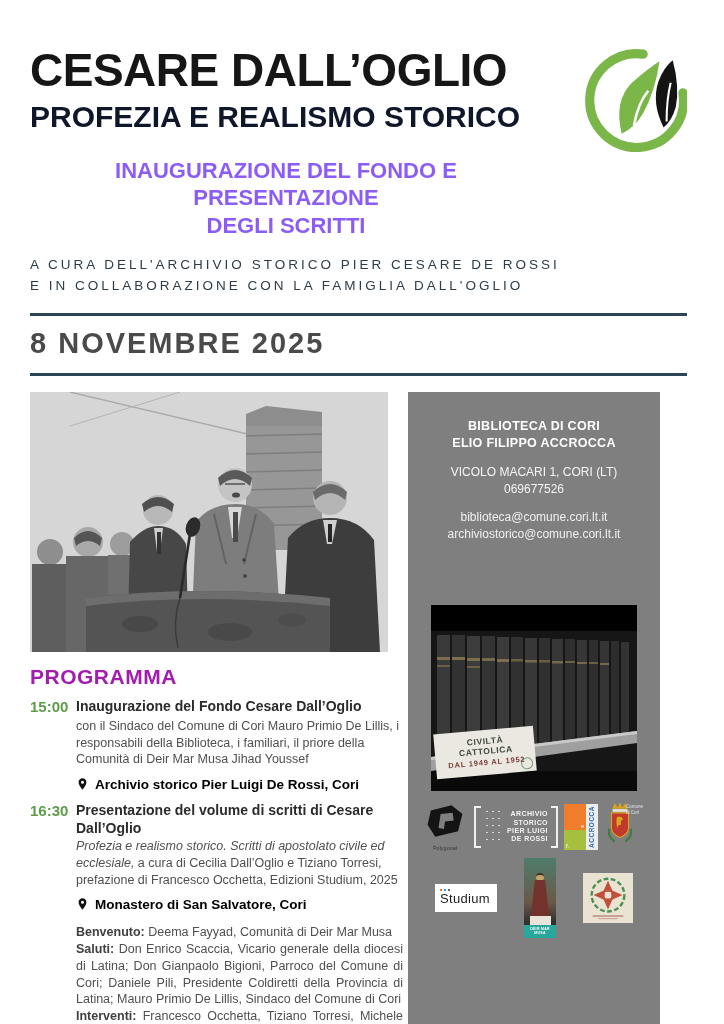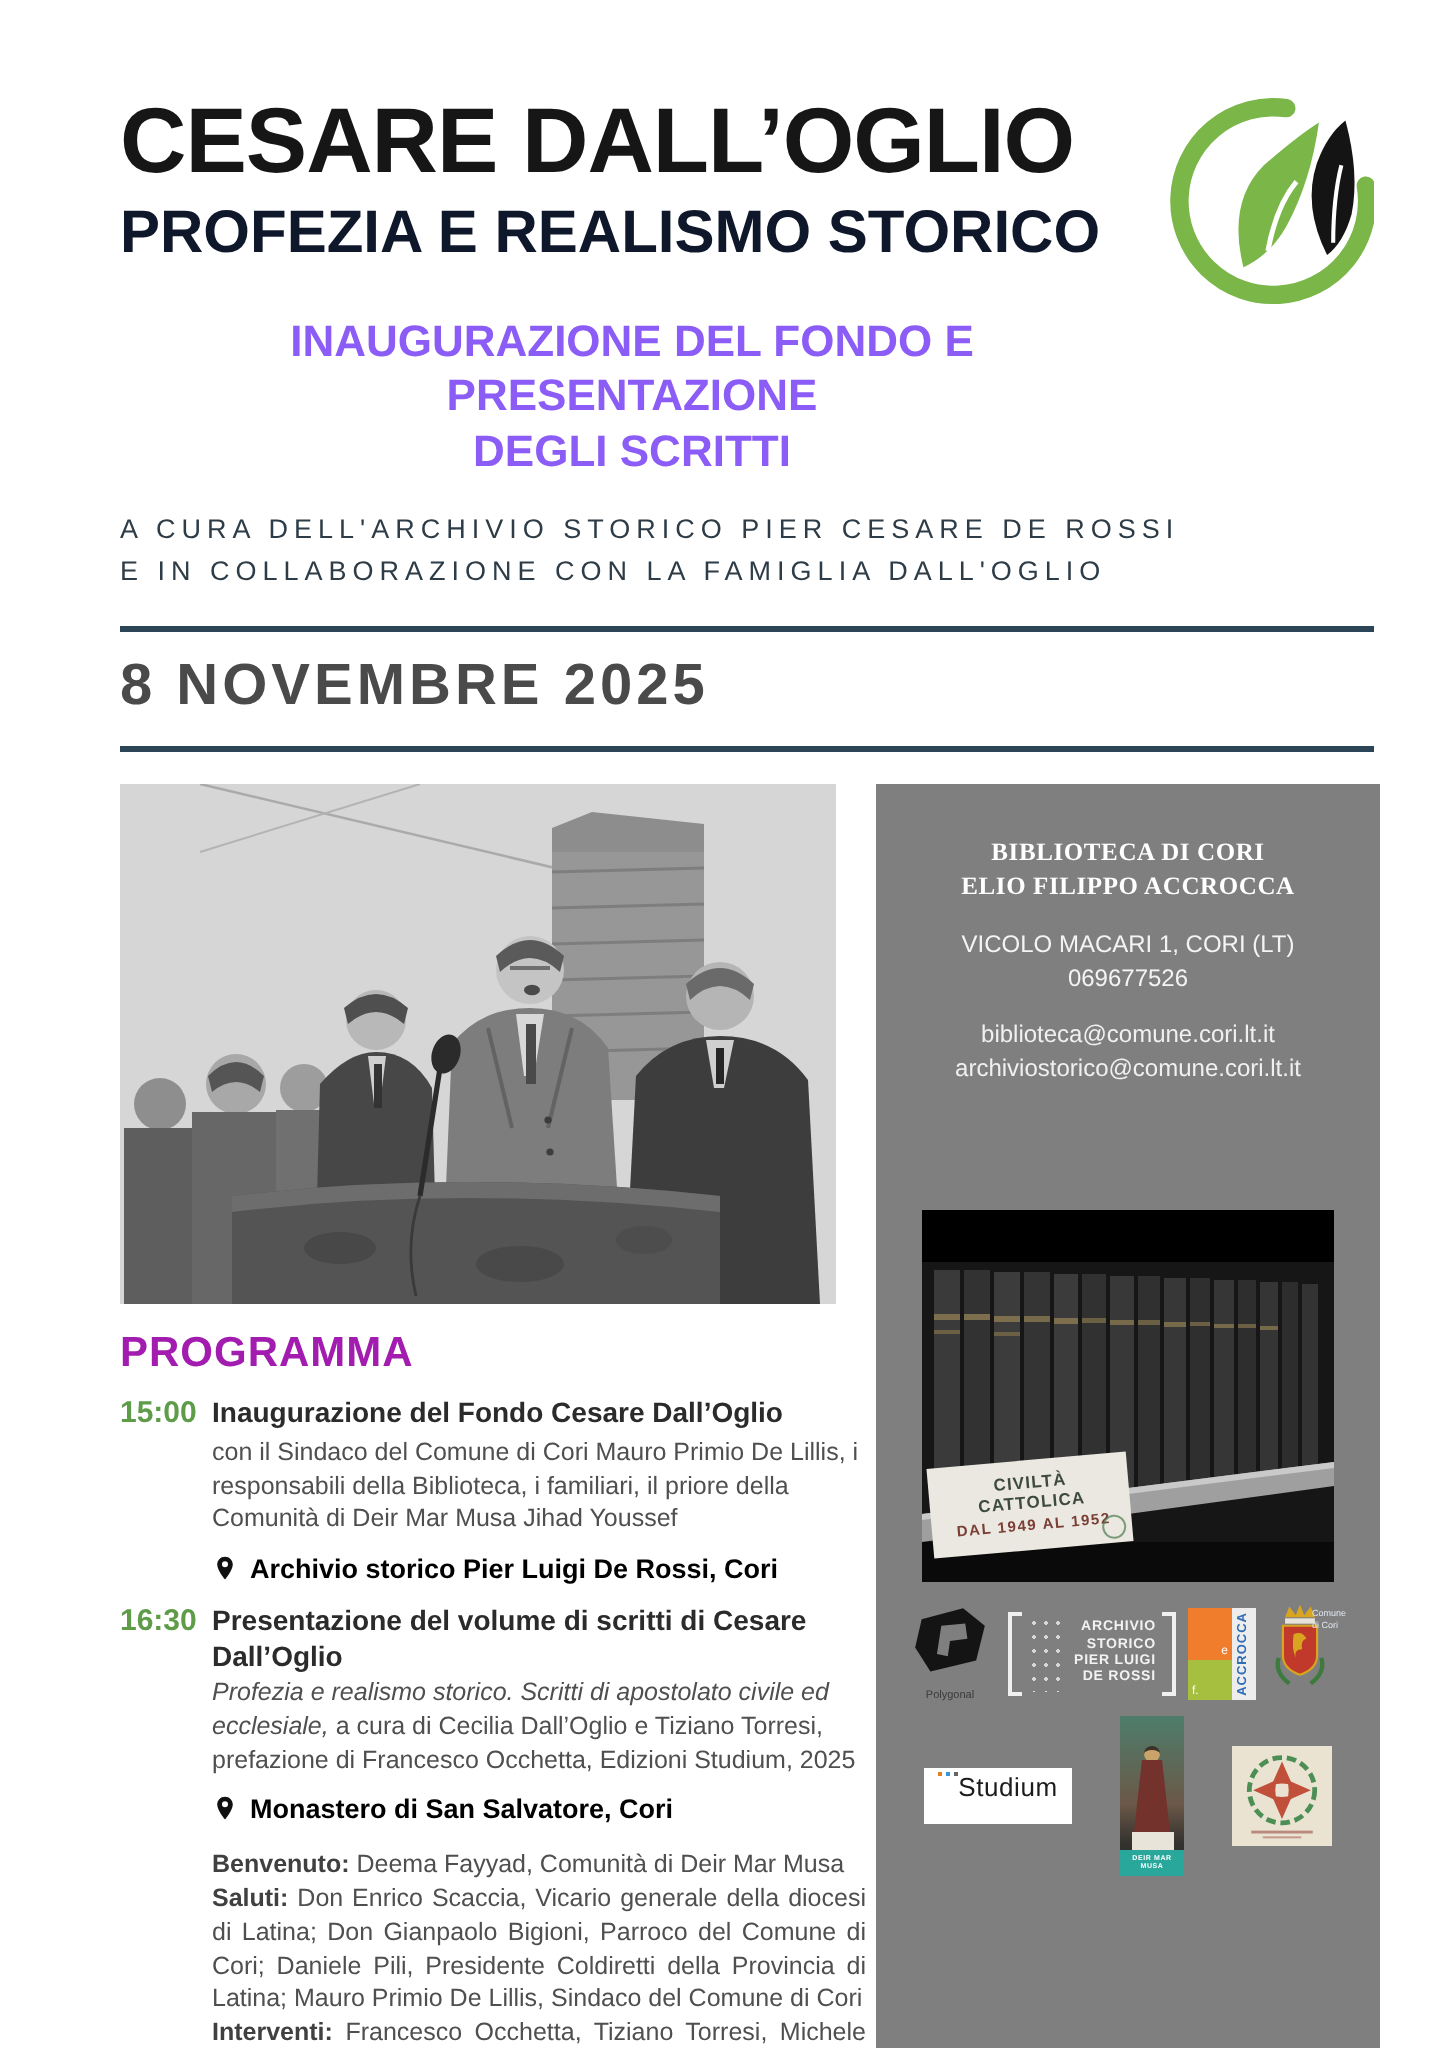--- a/index.html
+++ b/index.html
@@ -1,17 +1,17 @@
 <!DOCTYPE html>
 <html><head>
 <meta charset="utf-8">
 <style>
   html,body{margin:0;padding:0;background:#fff;}
   body{width:724px;height:1024px;font-family:"Liberation Sans",sans-serif;-webkit-font-smoothing:antialiased;overflow:hidden;}
-  .poster{position:relative;width:724px;height:1024px;box-sizing:border-box;padding:46px 37px 0 60px;background:#fff;}
+  .poster{position:relative;width:724px;height:1024px;box-sizing:border-box;padding:46px 37px 0 30px;background:#fff;}
 
   
   .header{position:relative;}
   .leaf-logo{position:absolute;top:2px;right:0;width:102px;height:106px;}
   h1.title{margin:0;font-size:46px;line-height:1.08;font-weight:700;letter-spacing:-0.5px;color:#161616;}
   h2.subtitle{margin:4px 0 0 0;font-size:30px;line-height:1.1;font-weight:700;color:#0f172a;}
   .event-heading{width:512px;margin-top:24px;text-align:center;font-size:22px;font-weight:700;color:#8b5cf6;line-height:1.25;}
   .curators{margin-top:16px;font-size:13.5px;letter-spacing:3px;color:#2d3c46;line-height:1.55;}
 
   
@@ -34,21 +34,21 @@
   .loc{grid-column:2;display:flex;align-items:center;gap:6px;margin-top:8px;}
   .loc svg{flex:none;}
   .loc span{font-size:13.5px;font-weight:700;color:#000000;}
   .speakers{margin-left:46px;margin-top:12px;}
   .speakers p{margin:0;font-size:12.5px;line-height:1.34;color:#4f4f4f;text-align:justify;}
   .speakers b{color:#404040;}
 
   
   .panel{width:252px;height:644px;flex:none;background:#7f7f7f;box-sizing:border-box;display:flex;flex-direction:column;align-items:center;padding-top:26px;}
   .venue{text-align:center;color:#fff;}
-  .vname{font-size:12.5px;font-weight:700;letter-spacing:.3px;line-height:1.35;font-family:Liberation Serif, serif;}
+  .vname{font-size:12.5px;font-weight:700;letter-spacing:.3px;line-height:1.35;}
   .vaddr{margin-top:12px;font-size:12px;line-height:1.4;color:#f4f4f4;}
   .vmail{margin-top:12px;font-size:12px;line-height:1.4;color:#f0f0f0;}
 
   .books{position:relative;width:206px;height:186px;margin-top:62px;background:#161616;overflow:hidden;}
   .books-label{position:absolute;left:4px;bottom:16px;width:100px;box-sizing:border-box;background:#eae8e0;transform:rotate(-5deg);padding:6px 4px 8px 6px;text-align:center;}
   .books-label .l1{font-size:8.5px;font-weight:700;letter-spacing:.6px;color:#3e4a3e;}
   .books-label .l2{margin-top:2px;font-size:7.5px;font-weight:700;letter-spacing:.8px;color:#7a3e35;}
   .books-label .stamp{position:absolute;right:3px;bottom:2px;width:10px;height:10px;border-radius:50%;border:1.5px solid #4c7a4c;opacity:.7;}
 
   .logo-row1{display:flex;align-items:center;justify-content:center;gap:6px;margin-top:10px;height:52px;}
@@ -67,21 +67,21 @@
   .lg-acc{display:flex;height:46px;}
   .acc-left{width:22px;display:flex;flex-direction:column;}
   .acc-top{flex:1.3;background:#ef7d2b;color:#fff;font-size:6px;display:flex;align-items:flex-end;justify-content:flex-end;padding:0 2px 1px 0;}
   .acc-bot{flex:1;background:#a6bf3f;color:#fff;font-size:6px;display:flex;align-items:flex-end;justify-content:flex-start;padding:0 0 1px 2px;}
   .acc-strip{width:12px;background:#ededed;display:flex;align-items:center;justify-content:center;}
   .acc-strip span{writing-mode:vertical-rl;transform:rotate(180deg);font-size:6.5px;font-weight:700;letter-spacing:.5px;color:#2f6db5;}
 
   .lg-comune{position:relative;width:42px;height:52px;}
   .lg-comune .cap{position:absolute;top:3px;right:0;width:20px;font-size:4.5px;line-height:1.25;color:#dfe6ee;}
 
-  .lg-studium{background:#fff;width:74px;height:28px;display:flex;flex-direction:row;justify-content:center;padding:2px 5px;box-sizing:border-box;}
+  .lg-studium{background:#fff;width:62px;height:28px;display:flex;flex-direction:column;justify-content:center;padding:2px 5px;box-sizing:border-box;}
   .lg-studium .dots{display:flex;gap:2px;}
   .lg-studium .dots i{width:2px;height:2px;background:#e67e22;}
   .lg-studium .dots i:nth-child(2){background:#3498db;}
   .lg-studium .dots i:nth-child(3){background:#666;}
   .lg-studium .word{font-size:13px;color:#1c1c1c;letter-spacing:.3px;}
 
   .lg-statue{width:32px;height:80px;background:linear-gradient(#4e7d6b 0%,#6b5848 55%,#33312e 80%);display:flex;flex-direction:column;align-items:center;justify-content:flex-end;padding-top:3px;box-sizing:border-box;}
   .st-head{width:8px;height:8px;border-radius:50%;background:#c9a36a;border-top:2px solid #3c3228;box-sizing:border-box;}
   .st-body{width:18px;height:36px;background:#73332c;clip-path:polygon(22% 0,78% 0,100% 100%,0 100%);margin-top:-1px;}
   .st-sash{width:3px;height:30px;background:#c79a4b;margin-top:-34px;}

